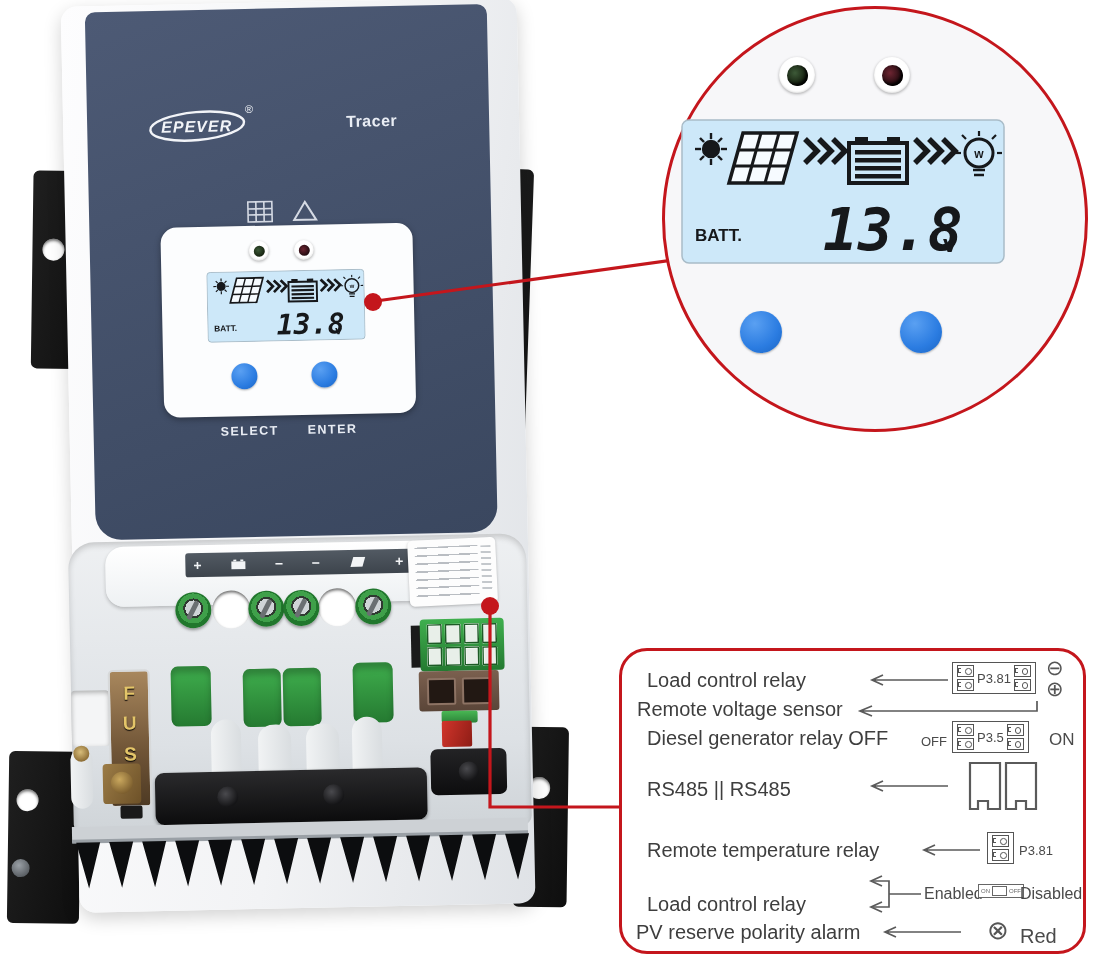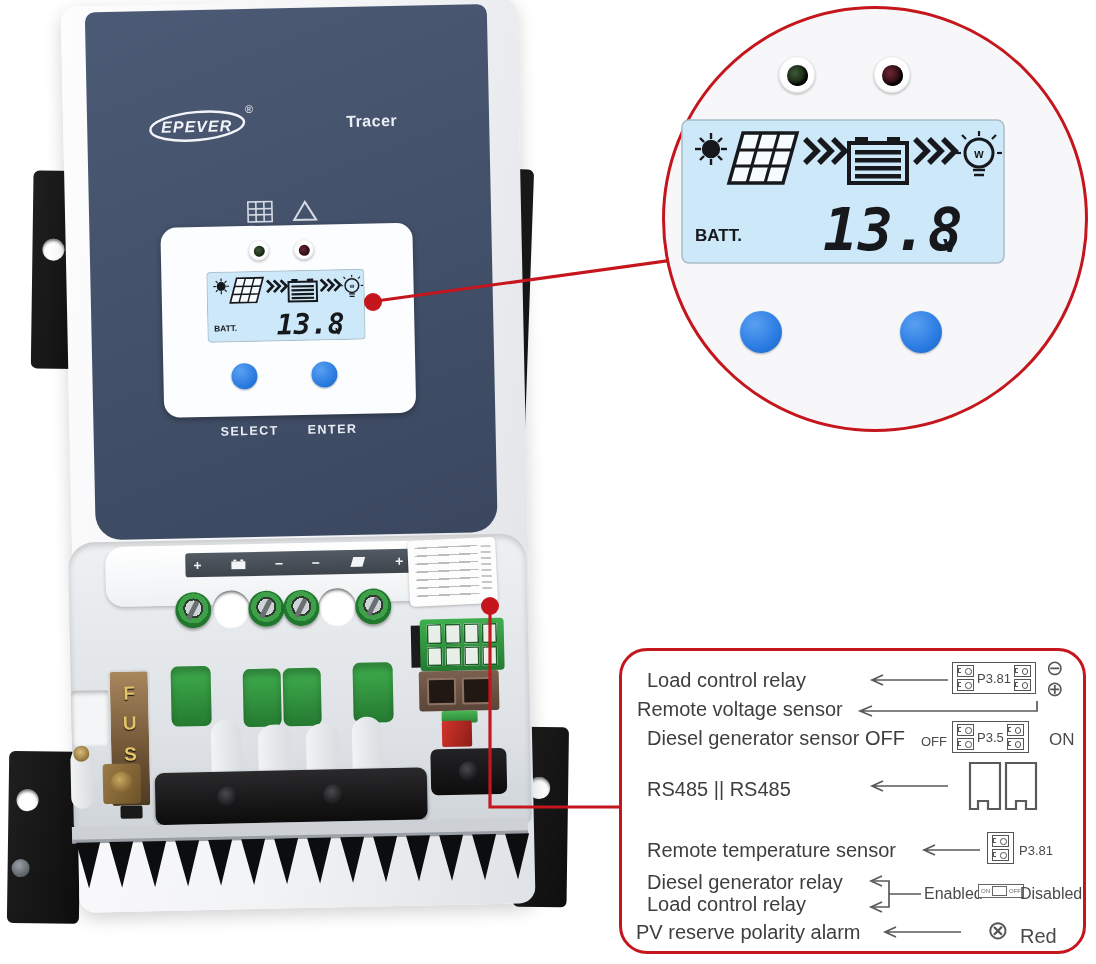--- a/index.html
+++ b/index.html
@@ -374,21 +374,21 @@
         </div>
     </div>
     <span class="sym" style="left:424px;top:6px;font-size:21px">⊖</span>
     <span class="sym" style="left:424px;top:27px;font-size:21px">⊕</span>
 
     <span class="clabel" style="left:15px;top:47px">Remote voltage sensor</span>
     <svg class="abs" style="left:231px;top:48px" width="186" height="18" viewBox="0 0 186 18">
       <path d="M184 2 V12 H8 M19 7 L7 12 L19 17" fill="none" stroke="#5a5a5a" stroke-width="1.7"></path>
     </svg>
 
-    <span class="clabel" style="left:25px;top:76px">Diesel generator sensor OFF</span>
+    <span class="clabel" style="left:25px;top:76px">Diesel generator relay OFF</span>
     <span class="small" style="left:299px;top:83px;font-size:13px">OFF</span>
     <div class="conn" style="left:330px;top:70px">
       <div class="mod">
           <span class="plg"></span>
           <span class="plg"></span>
         </div>
       <span class="ct">P3.5</span>
       <div class="mod">
           <span class="plg"></span>
           <span class="plg"></span>
@@ -398,33 +398,32 @@
 
     <span class="clabel" style="left:25px;top:127px">RS485 || RS485</span>
     <svg class="abs" style="left:244px;top:128px" width="84" height="14" viewBox="0 0 84 14">
       <path d="M82 7 H7 M17 2 L6 7 L17 12" fill="none" stroke="#5a5a5a" stroke-width="1.7"></path>
     </svg>
     <svg class="abs" style="left:332px;top:108px" width="96" height="56" viewBox="0 0 96 56">
       <path d="M16 4 H46 V50 H34 V42 H24 V50 H16 Z" fill="none" stroke="#5a5a5a" stroke-width="2.2"></path>
       <path d="M52 4 H82 V50 H72 V42 H62 V50 H52 Z" fill="none" stroke="#5a5a5a" stroke-width="2.2"></path>
     </svg>
 
-    <span class="clabel" style="left:25px;top:188px">Remote temperature sensor</span>
+    <span class="clabel" style="left:25px;top:188px">Remote temperature relay</span>
     <svg class="abs" style="left:296px;top:192px" width="64" height="14" viewBox="0 0 64 14">
       <path d="M62 7 H7 M17 2 L6 7 L17 12" fill="none" stroke="#5a5a5a" stroke-width="1.7"></path>
     </svg>
     <div class="conn" style="left:365px;top:181px">
       <div class="mod">
           <span class="plg"></span>
           <span class="plg"></span>
         </div>
     </div>
     <span class="small" style="left:397px;top:192px;font-size:13px">P3.81</span>
 
-    <span class="clabel" style="left:25px;top:220px">Diesel generator relay</span>
     <span class="clabel" style="left:25px;top:242px">Load control relay</span>
     <svg class="abs" style="left:229px;top:224px" width="72" height="38" viewBox="0 0 72 38">
       <path d="M22 6 H38 V32 H22 M38 19 H70" fill="none" stroke="#5a5a5a" stroke-width="1.7"></path>
       <path d="M31 1 L20 6 L31 11 M31 27 L20 32 L31 37" fill="none" stroke="#5a5a5a" stroke-width="1.7"></path>
     </svg>
     <span class="small" style="left:302px;top:234px;font-size:16px">Enabled</span>
     <span class="sw" style="left:356px;top:233px">
       <i>ON</i>
         <b></b>
         <i>OFF</i>

